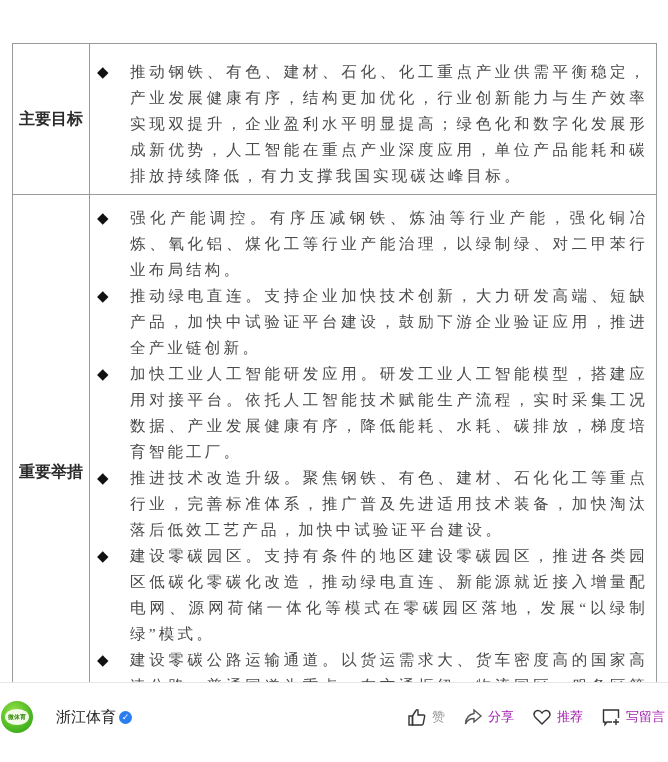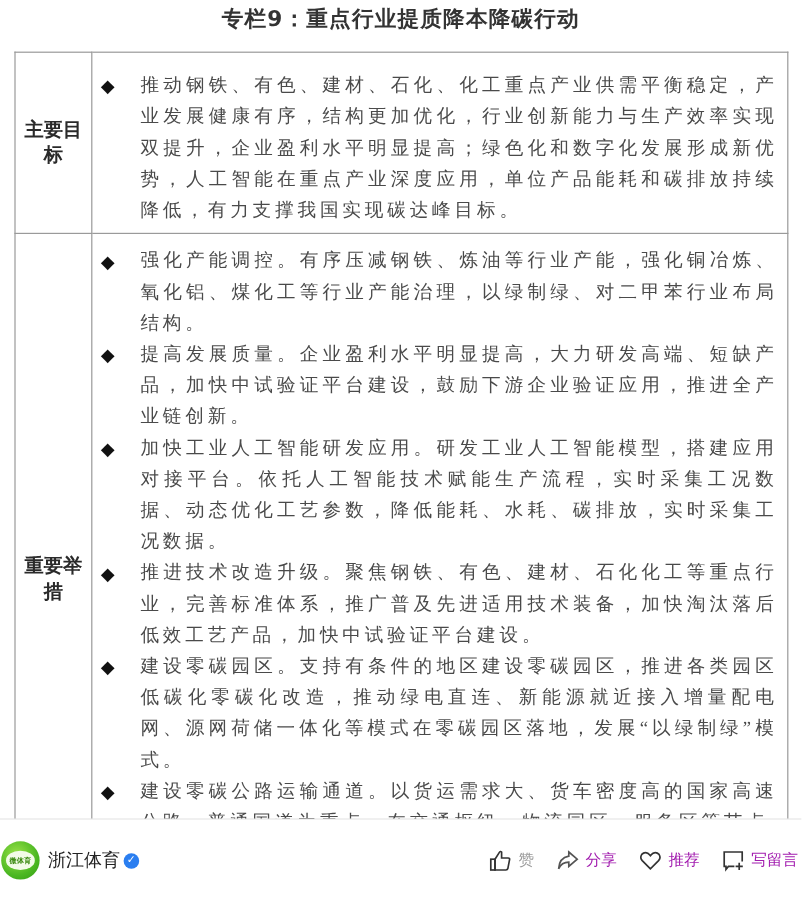--- a/index.html
+++ b/index.html
@@ -15,21 +15,21 @@
     position: absolute; left: 0; top: 4px; width: 668px; text-align: center;
     font-family: "DejaVu Sans", sans-serif; font-size: 18px; font-weight: bold;
     color: #333; letter-spacing: 1px;
   }
   .tbl {
     position: absolute; left: 12px; top: 43px; width: 645px;
     border-collapse: collapse;
   }
   .tbl td { border: 1.5px solid #9a9a9a; vertical-align: middle; }
   .tbl td.label {
-    width: 64px; text-align: center;
+    width: 77px; text-align: center;
     font-family: "DejaVu Sans", sans-serif; font-weight: bold; font-size: 16px; color: #2a2a2a;
     padding: 0 2px;
   }
   .tbl tr.row-goal td { height: 151px; }
   .tbl tr.row-measures td { height: 500px; vertical-align: top; }
   .tbl td.content { padding: 10px 8px 0 6px; }
   .item { display: flex; align-items: flex-start; }
   .bullet {
     width: 34px; flex: 0 0 34px; font-size: 15px; color: #111; line-height: 26px;
     padding-left: 1px;
@@ -49,36 +49,35 @@
   .avatar {
     width: 32px; height: 32px; border-radius: 50%;
     background: radial-gradient(circle at 40% 35%, #9be24a 0%, #4cb822 60%, #2f9a12 100%);
     display: flex; align-items: center; justify-content: center;
   }
   .avatar-bubble {
     width: 24px; height: 16px; background: #f2fbe8; border-radius: 50%;
     font-size: 6px; color: #3a8a10; display: flex; align-items: center; justify-content: center;
     font-weight: bold;
   }
-  .author-name { margin-left: 7px; font-size: 15px; color: #222; }
+  .author-name { margin-left: 23px; font-size: 15px; color: #222; }
   .verified {
     margin-left: 3px; width: 13px; height: 13px; border-radius: 50%; background: #2a7ef0;
     color: #fff; font-size: 9px; line-height: 13px; text-align: center; font-weight: bold;
   }
   .actions { position: absolute; left: 407px; top: 0; height: 40px; display: flex; align-items: center; }
   .action { display: flex; align-items: center; margin-right: 18px; cursor: pointer; }
   .action svg { display: block; }
   .action .lbl { margin-left: 5px; font-size: 13px; color: #a21caf; white-space: nowrap; }
   .action .lbl.muted { color: #999; }
 </style>
 </head>
 <body>
 
 <div class="article-image">
-  <div class="box-title">专栏9：重点行业提质降本降碳行动</div>
 
   <table class="tbl">
     <tbody>
         <tr class="row-goal">
       <td class="label">主要目标</td>
       <td class="content">
         <div class="item">
           <span class="bullet">◆</span>
           <span class="item-text">推动钢铁、有色、建材、石化、化工重点产业供需平衡稳定，产业发展健康有序，结构更加优化，行业创新能力与生产效率实现双提升，企业盈利水平明显提高；绿色化和数字化发展形成新优势，人工智能在重点产业深度应用，单位产品能耗和碳排放持续降低，有力支撑我国实现碳达峰目标。</span>
         </div>
@@ -86,25 +85,25 @@
     </tr>
     <tr class="row-measures">
       <td class="label" style="vertical-align:top;padding-top:267px;">重要举措</td>
       <td class="content">
         <div class="item">
           <span class="bullet">◆</span>
           <span class="item-text">强化产能调控。有序压减钢铁、炼油等行业产能，强化铜冶炼、氧化铝、煤化工等行业产能治理，以绿制绿、对二甲苯行业布局结构。</span>
         </div>
         <div class="item">
           <span class="bullet">◆</span>
-          <span class="item-text">提高发展质量。企业盈利水平明显提高，大力研发高端、短缺产品，加快中试验证平台建设，鼓励下游企业验证应用，推进全产业链创新。</span>
+          <span class="item-text">推动绿电直连。支持企业加快技术创新，大力研发高端、短缺产品，加快中试验证平台建设，鼓励下游企业验证应用，推进全产业链创新。</span>
         </div>
         <div class="item">
           <span class="bullet">◆</span>
-          <span class="item-text">加快工业人工智能研发应用。研发工业人工智能模型，搭建应用对接平台。依托人工智能技术赋能生产流程，实时采集工况数据、动态优化工艺参数，降低能耗、水耗、碳排放，实时采集工况数据。</span>
+          <span class="item-text">加快工业人工智能研发应用。研发工业人工智能模型，搭建应用对接平台。依托人工智能技术赋能生产流程，实时采集工况数据、产业发展健康有序，降低能耗、水耗、碳排放，梯度培育智能工厂。</span>
         </div>
         <div class="item">
           <span class="bullet">◆</span>
           <span class="item-text">推进技术改造升级。聚焦钢铁、有色、建材、石化化工等重点行业，完善标准体系，推广普及先进适用技术装备，加快淘汰落后低效工艺产品，加快中试验证平台建设。</span>
         </div>
         <div class="item">
           <span class="bullet">◆</span>
           <span class="item-text">建设零碳园区。支持有条件的地区建设零碳园区，推进各类园区低碳化零碳化改造，推动绿电直连、新能源就近接入增量配电网、源网荷储一体化等模式在零碳园区落地，发展“以绿制绿”模式。</span>
         </div>
         <div class="item">

